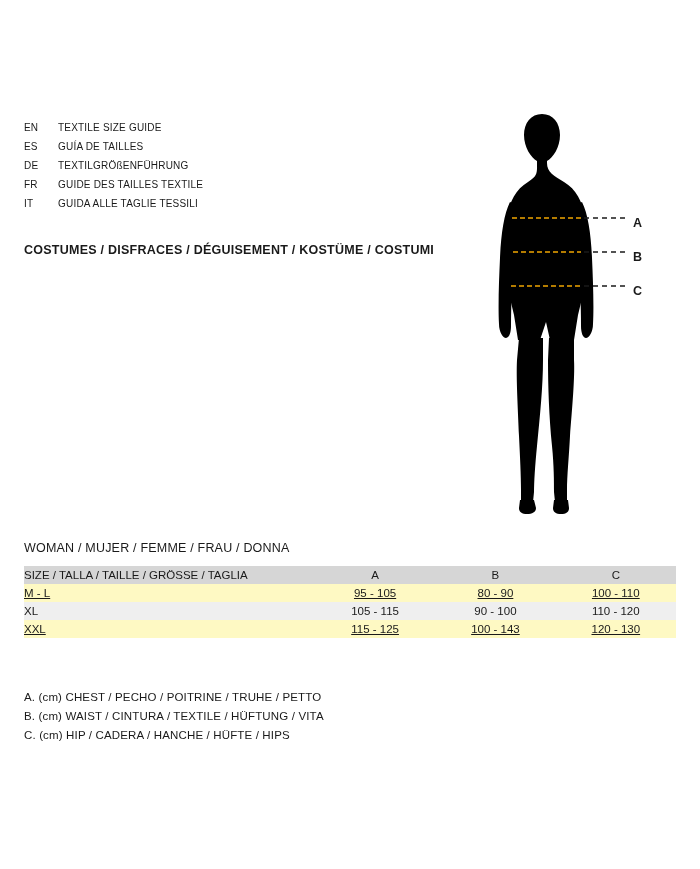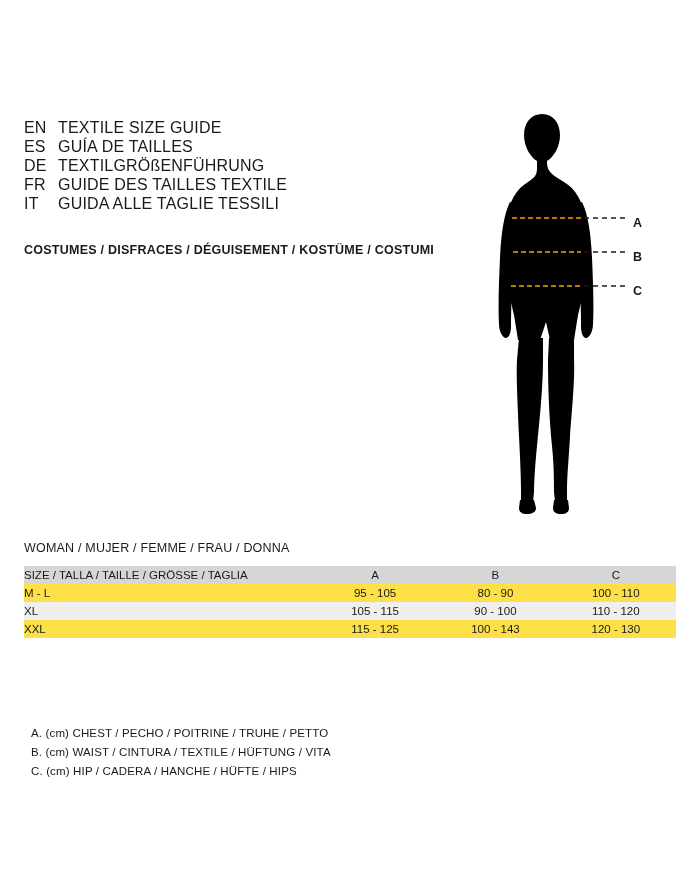--- a/index.html
+++ b/index.html
@@ -25,21 +25,21 @@
   
   .lang-block {
     position: absolute;
     left: 24px;
     top: 118px;
     width: 330px;
   }
   .lang-row {
     display: flex;
     align-items: flex-start;
-    font-size: 16px;
+    font-size: 10px;
     line-height: 19px;
     letter-spacing: 0.2px;
   }
   .lang-code {
     width: 34px;
     flex: 0 0 34px;
   }
   .lang-text {
     flex: 1 1 auto;
   }
@@ -102,35 +102,35 @@
     padding-left: 0;
     width: 290px;
   }
   table.size-table thead tr {
     background: #d6d6d6;
   }
   table.size-table tbody tr.odd {
     background: #efefef;
   }
   table.size-table tbody tr.even {
-    background: #fde047;
+    background: #fef9c3;
+    text-decoration: underline;
   }
   col.c-a { width: 120px; }
   col.c-b { width: 120px; }
   col.c-c { width: 120px; }
 
   
   .legend {
     position: absolute;
     left: 24px;
-    top: 724px;
+    top: 688px;
     font-size: 11.5px;
     line-height: 19px;
     letter-spacing: 0.15px;
-    margin-left: 7px;
   }
 </style>
 </head>
 <body>
 
 <div class="page">
 
   <div class="lang-block">
     <div class="lang-row">
       <span class="lang-code">EN</span>

